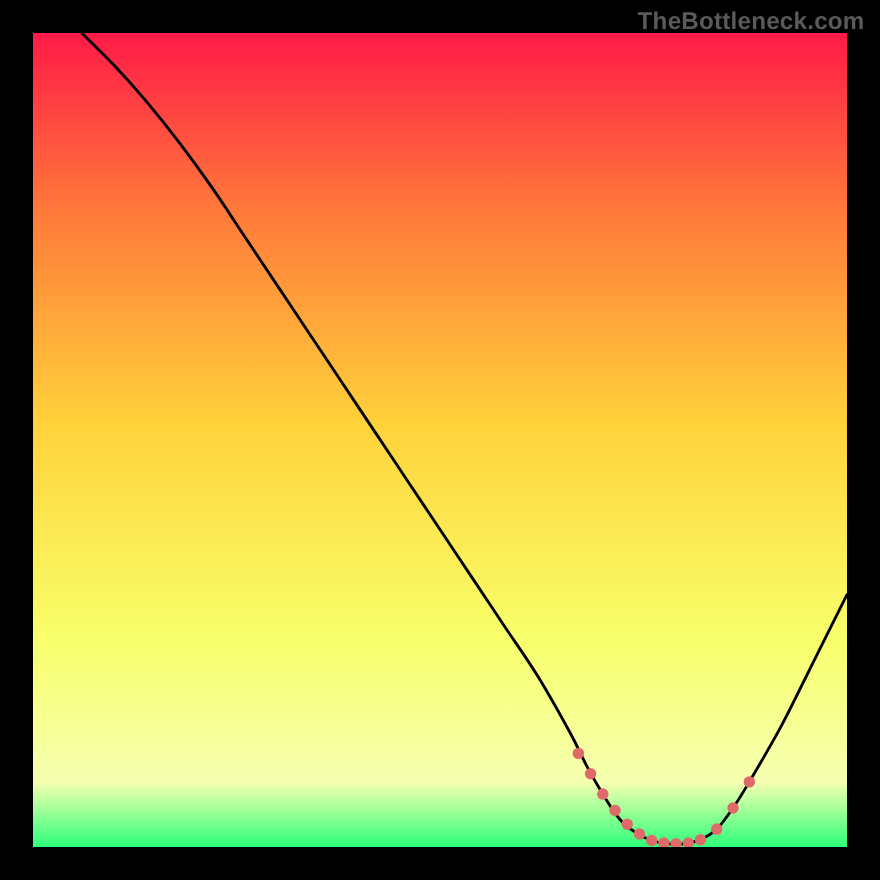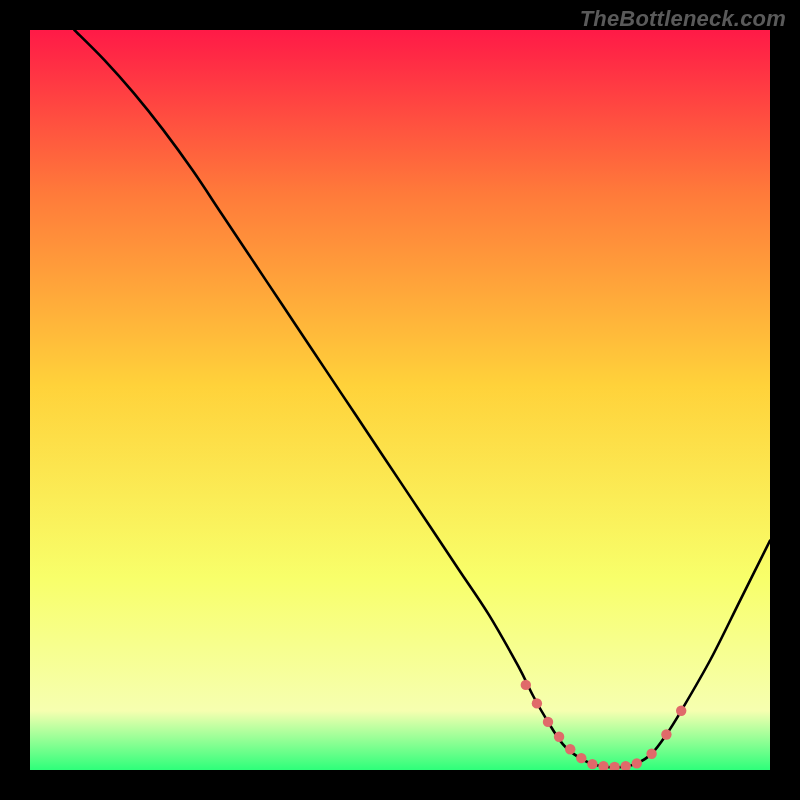--- a/index.html
+++ b/index.html
@@ -2,21 +2,20 @@
 <html><head>
 <meta charset="utf-8">
 <style>
   * { margin: 0; padding: 0; box-sizing: border-box; }
   html, body { width: 800px; height: 800px; background: #000; overflow: hidden; }
   .stage {
     position: relative;
     width: 800px;
     height: 800px;
     background: #000;
-    font-style: italic;
   }
   .watermark {
     position: absolute;
     top: 6px;
     right: 14px;
     font-family: Arial, Helvetica, sans-serif;
     font-size: 22px;
     font-weight: bold;
     color: #5a5a5a;
     letter-spacing: 0.2px;

